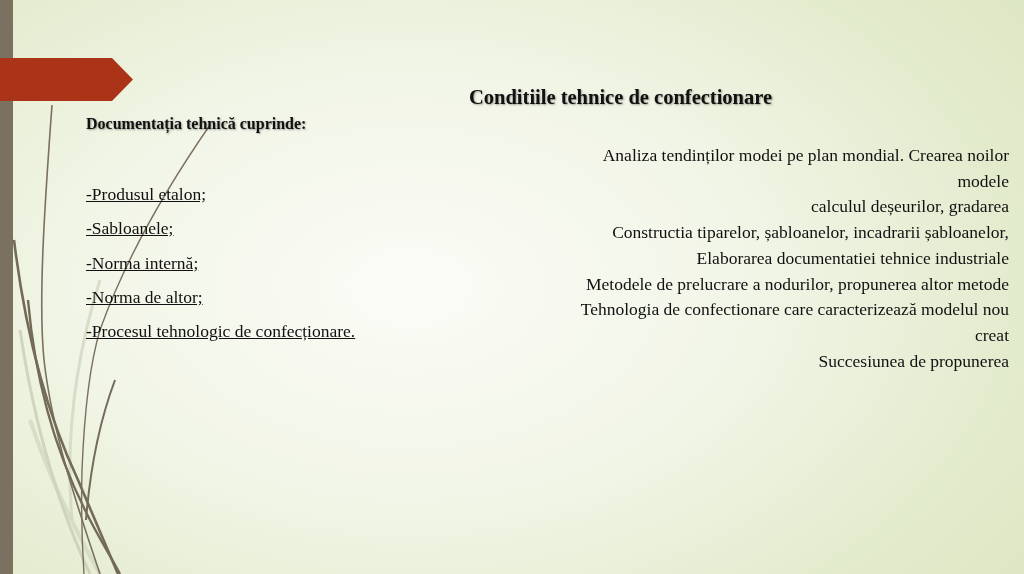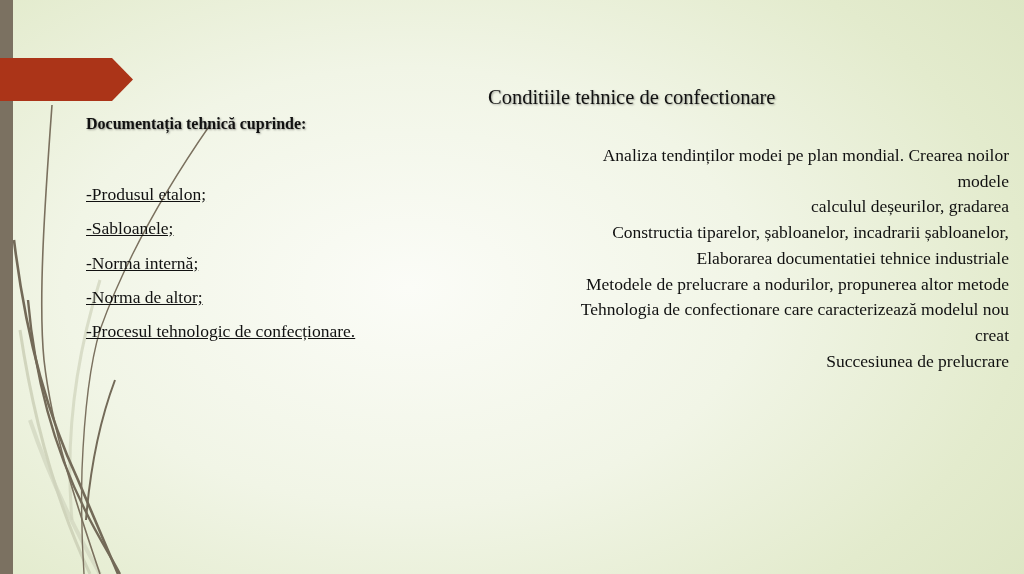--- a/index.html
+++ b/index.html
@@ -24,22 +24,22 @@
       font-weight: bold; font-size: 16px; white-space: nowrap;
       text-shadow: 1px 1px 2px rgba(0,0,0,0.35);
     }
     .left-list {
       position: absolute; left: 86px; top: 182px; margin: 0; padding: 0; list-style: none;
       font-size: 17.5px;
       text-decoration: underline;
     }
     .left-list li { height: 25px; line-height: 25px; margin-bottom: 9.3px; white-space: nowrap; }
     .right-title {
-      position: absolute; left: 488px; top: 86px;
-      font-weight: normal; font-size: 20.5px; white-space: nowrap;
+      position: absolute; left: 469px; top: 86px;
+      font-weight: bold; font-size: 20.5px; white-space: nowrap;
       text-shadow: 1px 1px 2px rgba(0,0,0,0.35);
     }
     .right-text {
       position: absolute; left: 469px; top: 143px; width: 540px;
       font-size: 17.5px; line-height: 25.7px; text-align: right;
     }
     .right-text div { white-space: nowrap; }
   </style>
 </head>
 <body>
@@ -77,14 +77,14 @@
 
 <div class="right-text">
   <div>Analiza tendinților  modei pe plan mondial. Crearea noilor</div>
   <div>modele</div>
   <div>calculul deșeurilor, gradarea</div>
   <div>Constructia tiparelor, șabloanelor, incadrarii șabloanelor,</div>
   <div>Elaborarea documentatiei tehnice industriale</div>
   <div>Metodele de prelucrare a nodurilor, propunerea altor metode</div>
   <div>Tehnologia de confectionare care caracterizează modelul nou</div>
   <div>creat</div>
-  <div>Succesiunea de prelucrare</div>
+  <div>Succesiunea de propunerea</div>
 </div>
 
 </body></html>

